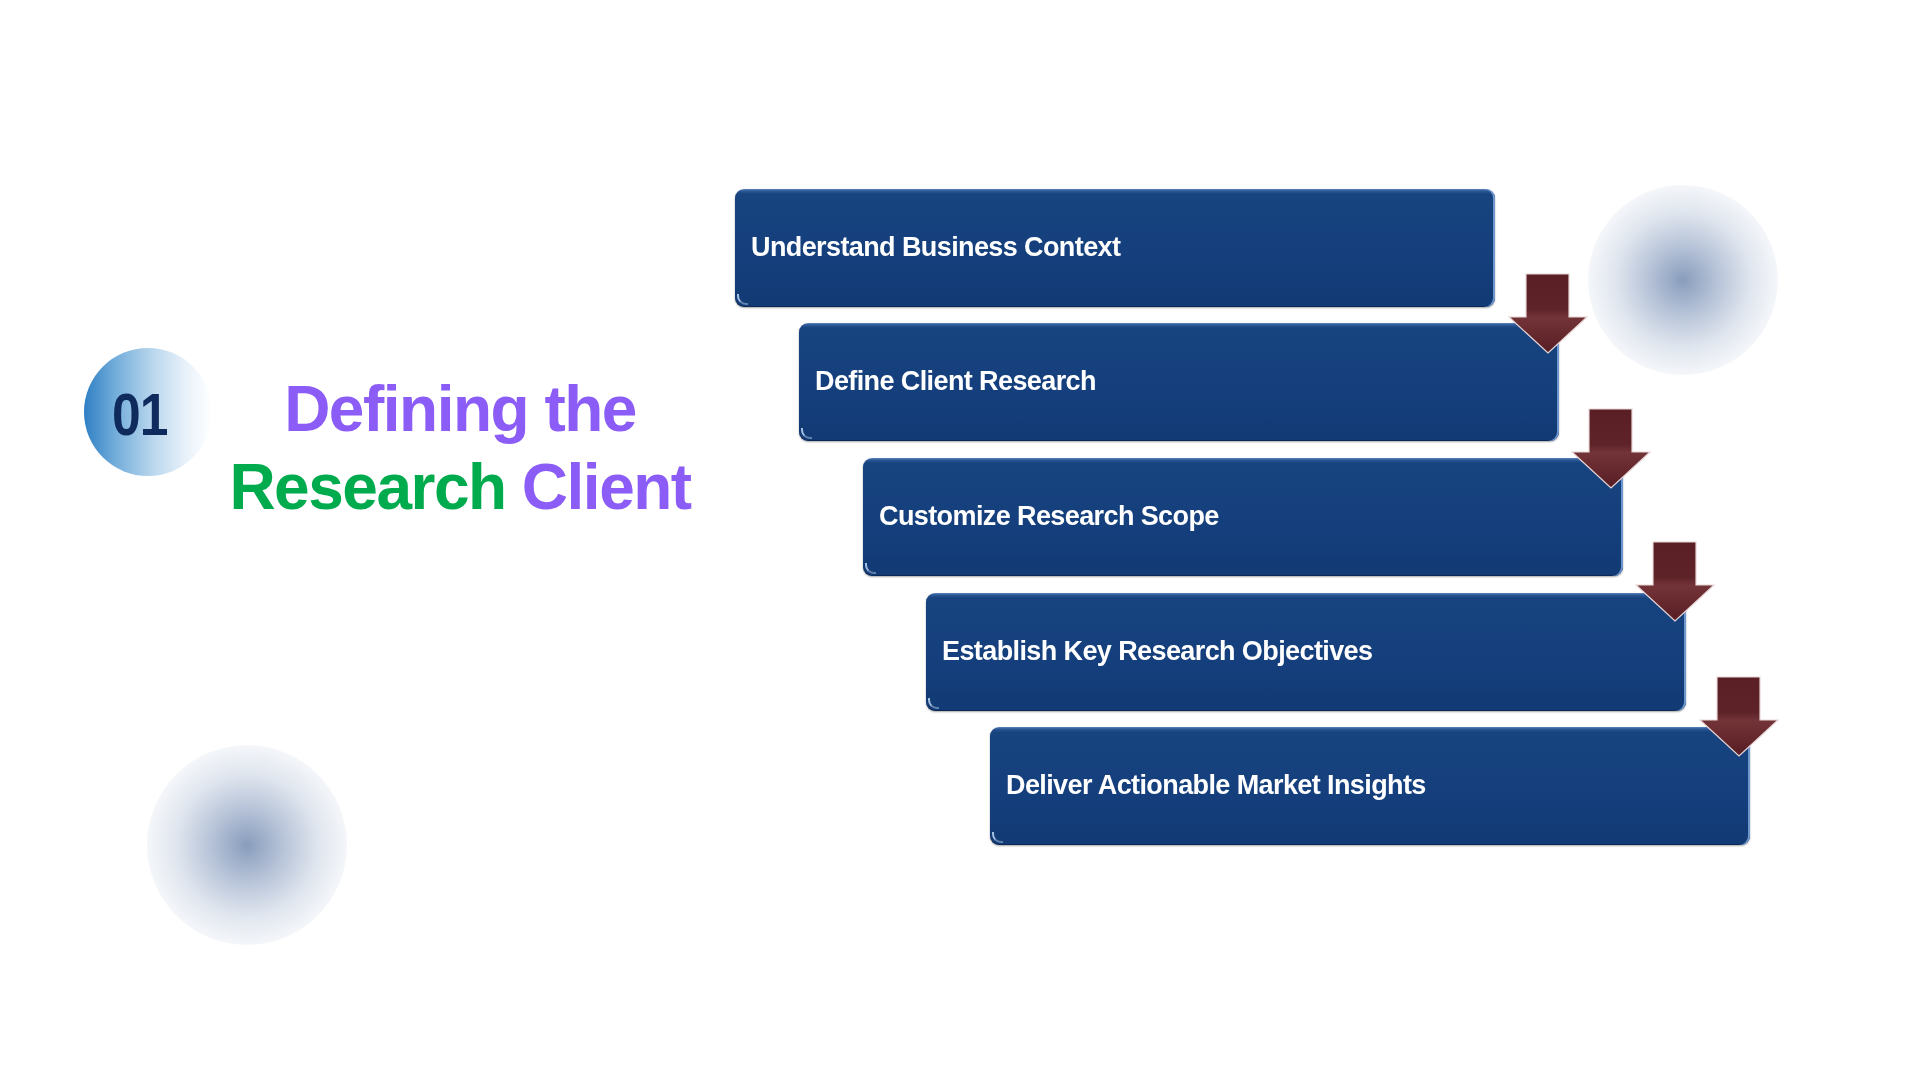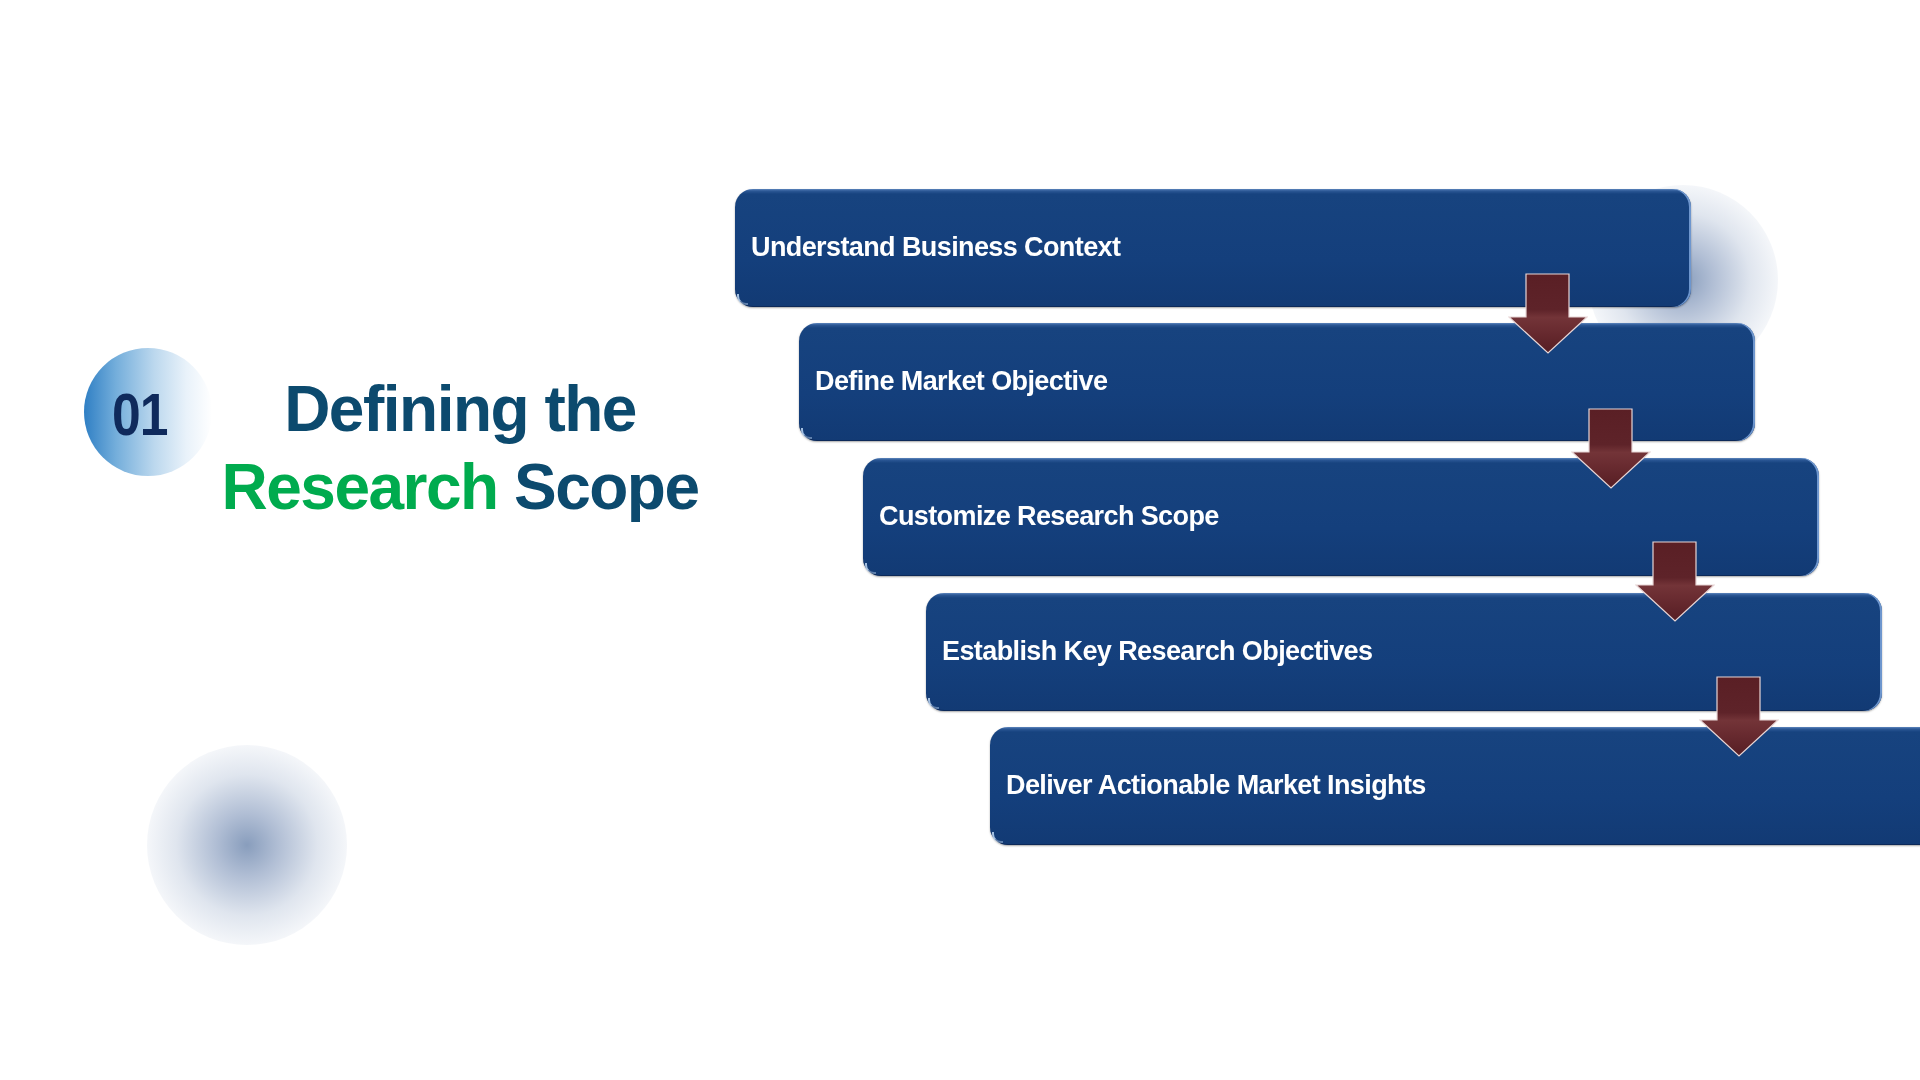--- a/index.html
+++ b/index.html
@@ -29,26 +29,26 @@
     transform: scaleX(0.86); transform-origin: left center;
     letter-spacing: -1px;
   }
   .title {
     position: absolute; left: 190px; top: 370px; width: 540px;
     text-align: center; font-weight: bold; font-size: 64px; line-height: 78px;
     letter-spacing: -1.5px;
     font-family: "Liberation Sans", sans-serif;
   }
   .title .line { display: block; white-space: nowrap; }
-  .navy { color: #0c4a6e; }
+  .navy { color: #8b5cf6; }
   .green { color: #00ab4e; }
 
   .step {
-    position: absolute; width: 956px; height: 118px;
-    border-radius: 18px;
+    position: absolute; width: 760px; height: 118px;
+    border-radius: 9px;
     background: linear-gradient(180deg, #5d86bd 0px, #2b5795 2px, #17437f 5px, #143f7c 60%, #123a74 100%);
     box-shadow: 0 1px 2px rgba(0,0,0,0.35), inset -2px 0 0 rgba(120,160,215,0.9), inset 0 -1px 0 rgba(10,30,70,0.6);
   }
   .step::before {
     content: ""; position: absolute; left: 2px; bottom: 2px; width: 9px; height: 9px;
     border-bottom-left-radius: 9px;
     border-left: 2px solid rgba(190,215,245,0.85);
     border-bottom: 2px solid rgba(190,215,245,0.45);
   }
   .step-label {
@@ -67,29 +67,29 @@
 
 <div class="num-circle"></div>
 <div class="num-text">01</div>
 
 <div class="title">
   <span class="line">
     <span class="navy">Defining the</span>
   </span>
   <span class="line">
     <span class="green">Research</span>
-    <span class="navy">Scope</span>
+    <span class="navy">Client</span>
   </span>
 </div>
 
 <div class="step" style="left:735px; top:189px;">
   <span class="step-label">Understand Business Context</span>
 </div>
 <div class="step" style="left:799px; top:323px;">
-  <span class="step-label">Define Market Objective</span>
+  <span class="step-label">Define Client Research</span>
 </div>
 <div class="step" style="left:863px; top:458px;text-decoration:underline;">
   <span class="step-label">Customize Research Scope</span>
 </div>
 <div class="step" style="left:926px; top:593px;">
   <span class="step-label">Establish Key Research Objectives</span>
 </div>
 <div class="step" style="left:990px; top:727px;text-align:center;">
   <span class="step-label">Deliver Actionable Market Insights</span>
 </div>

